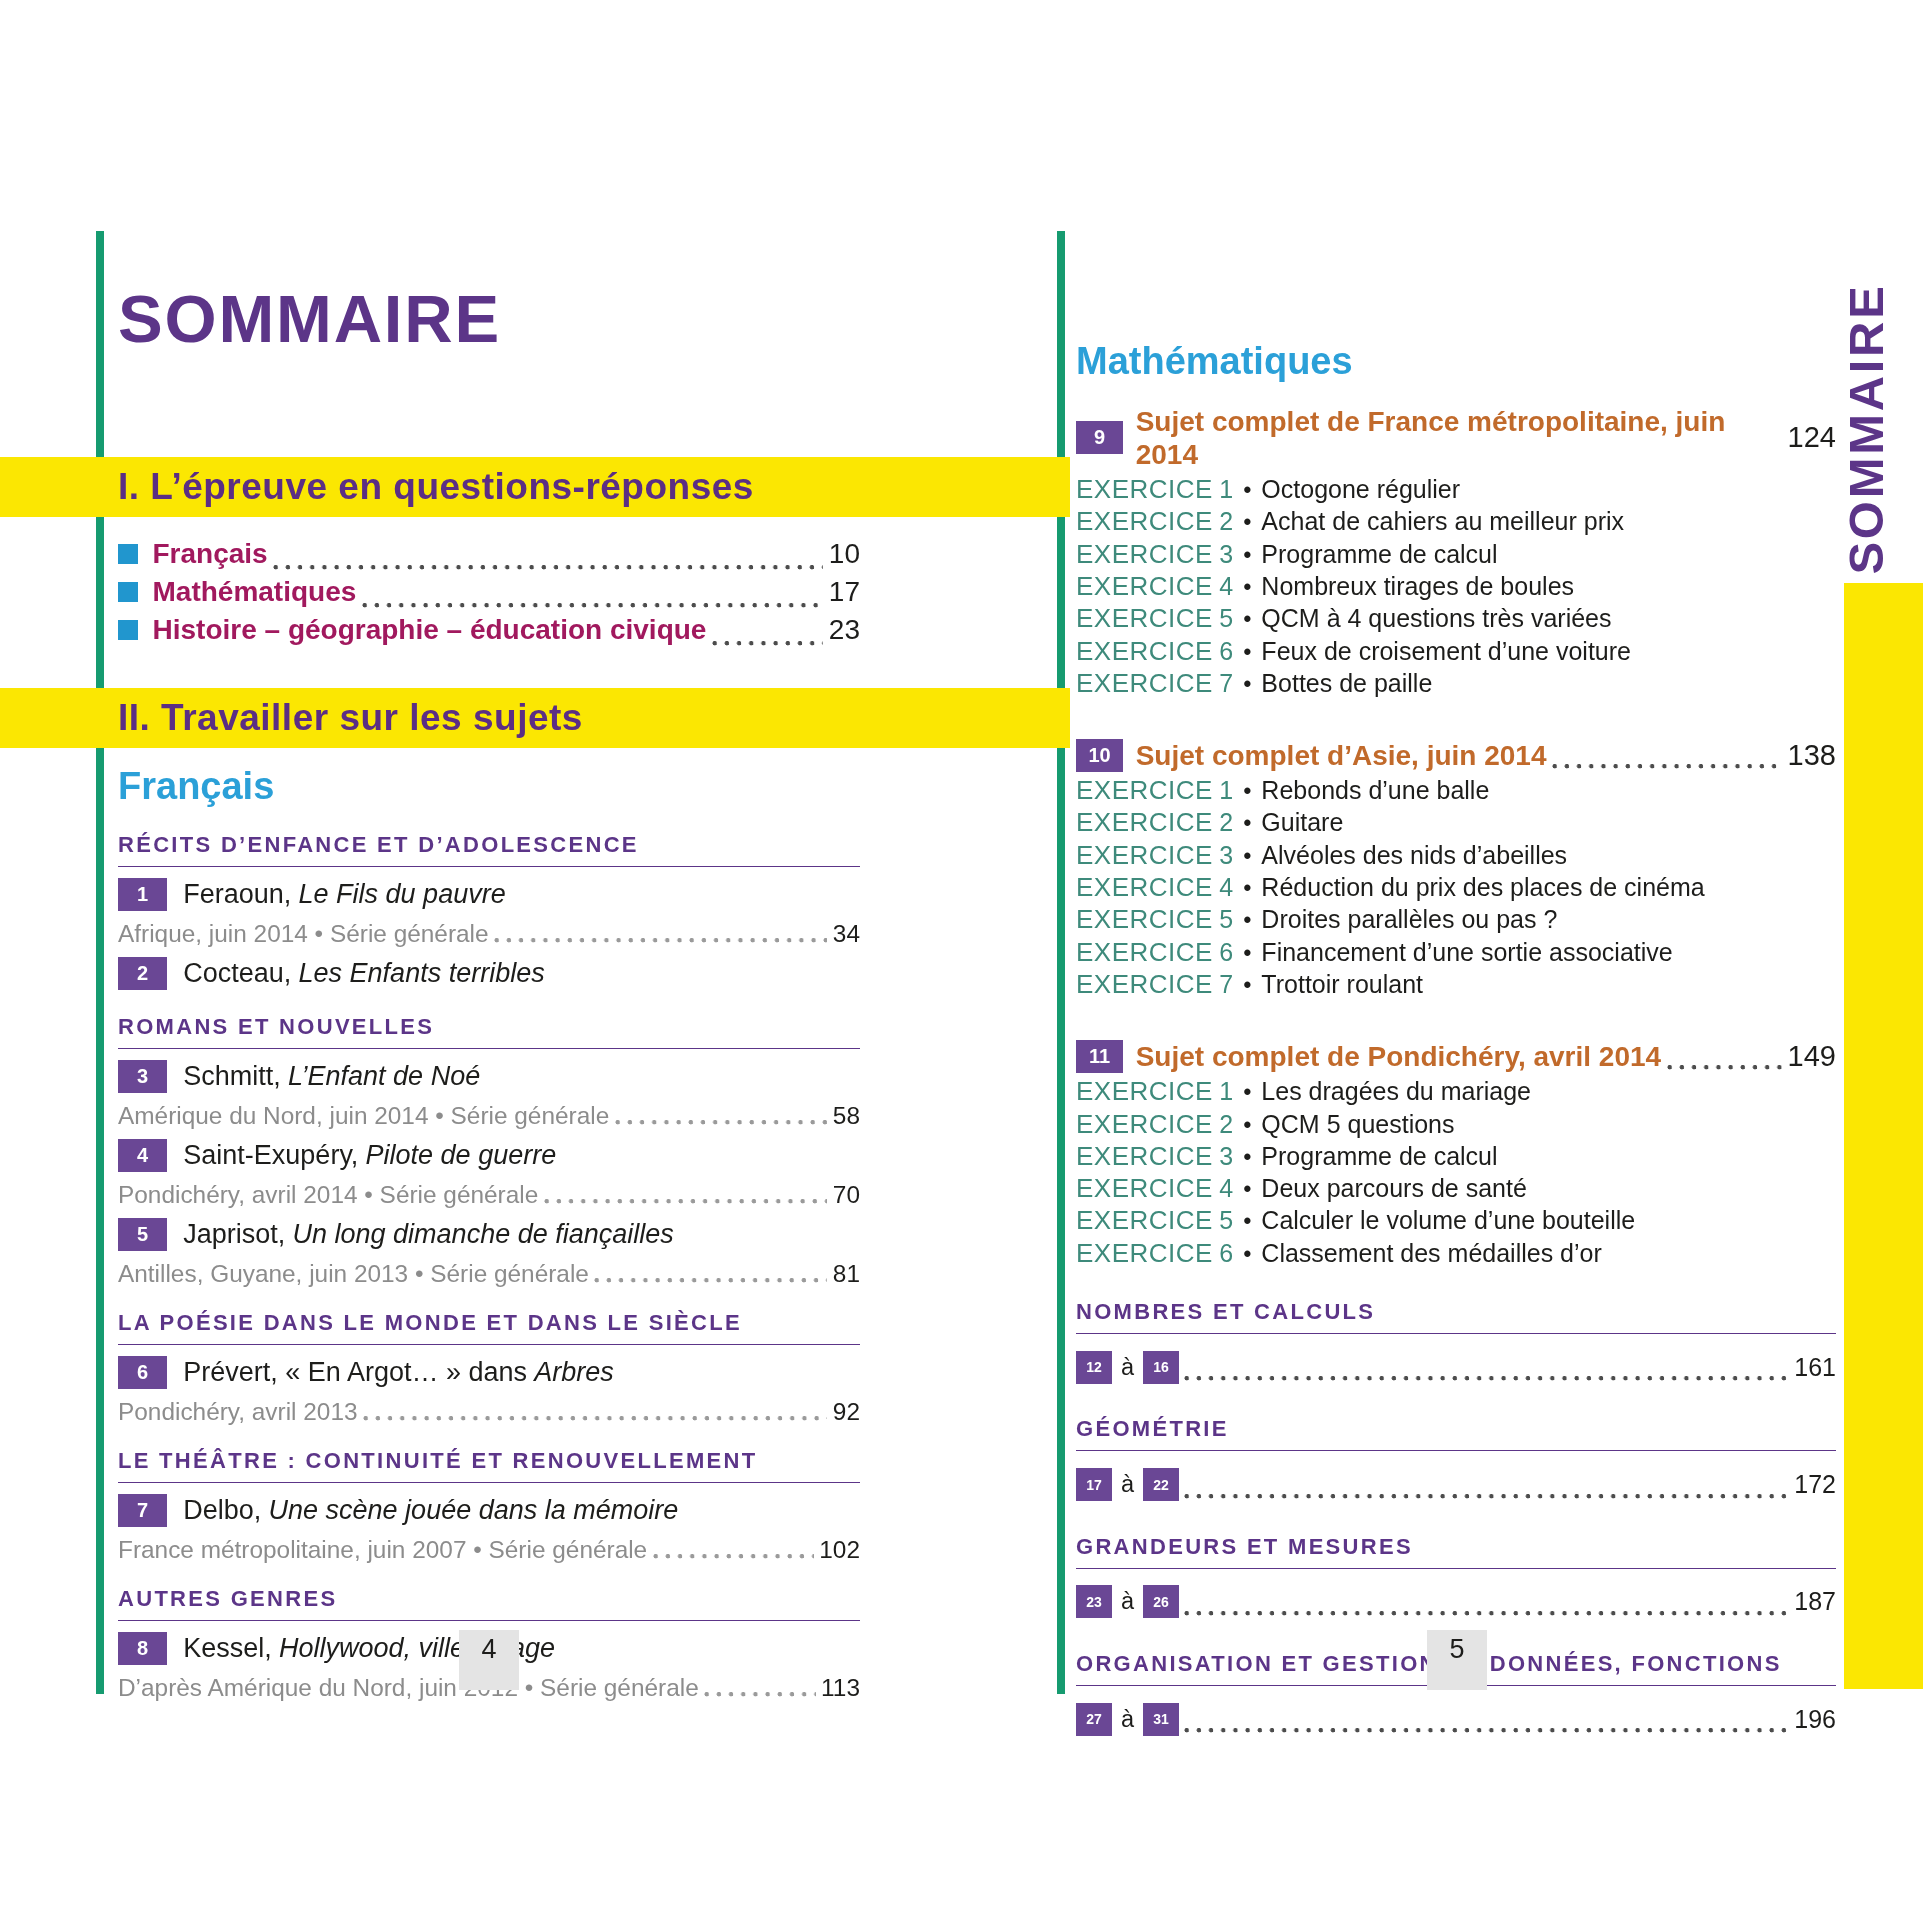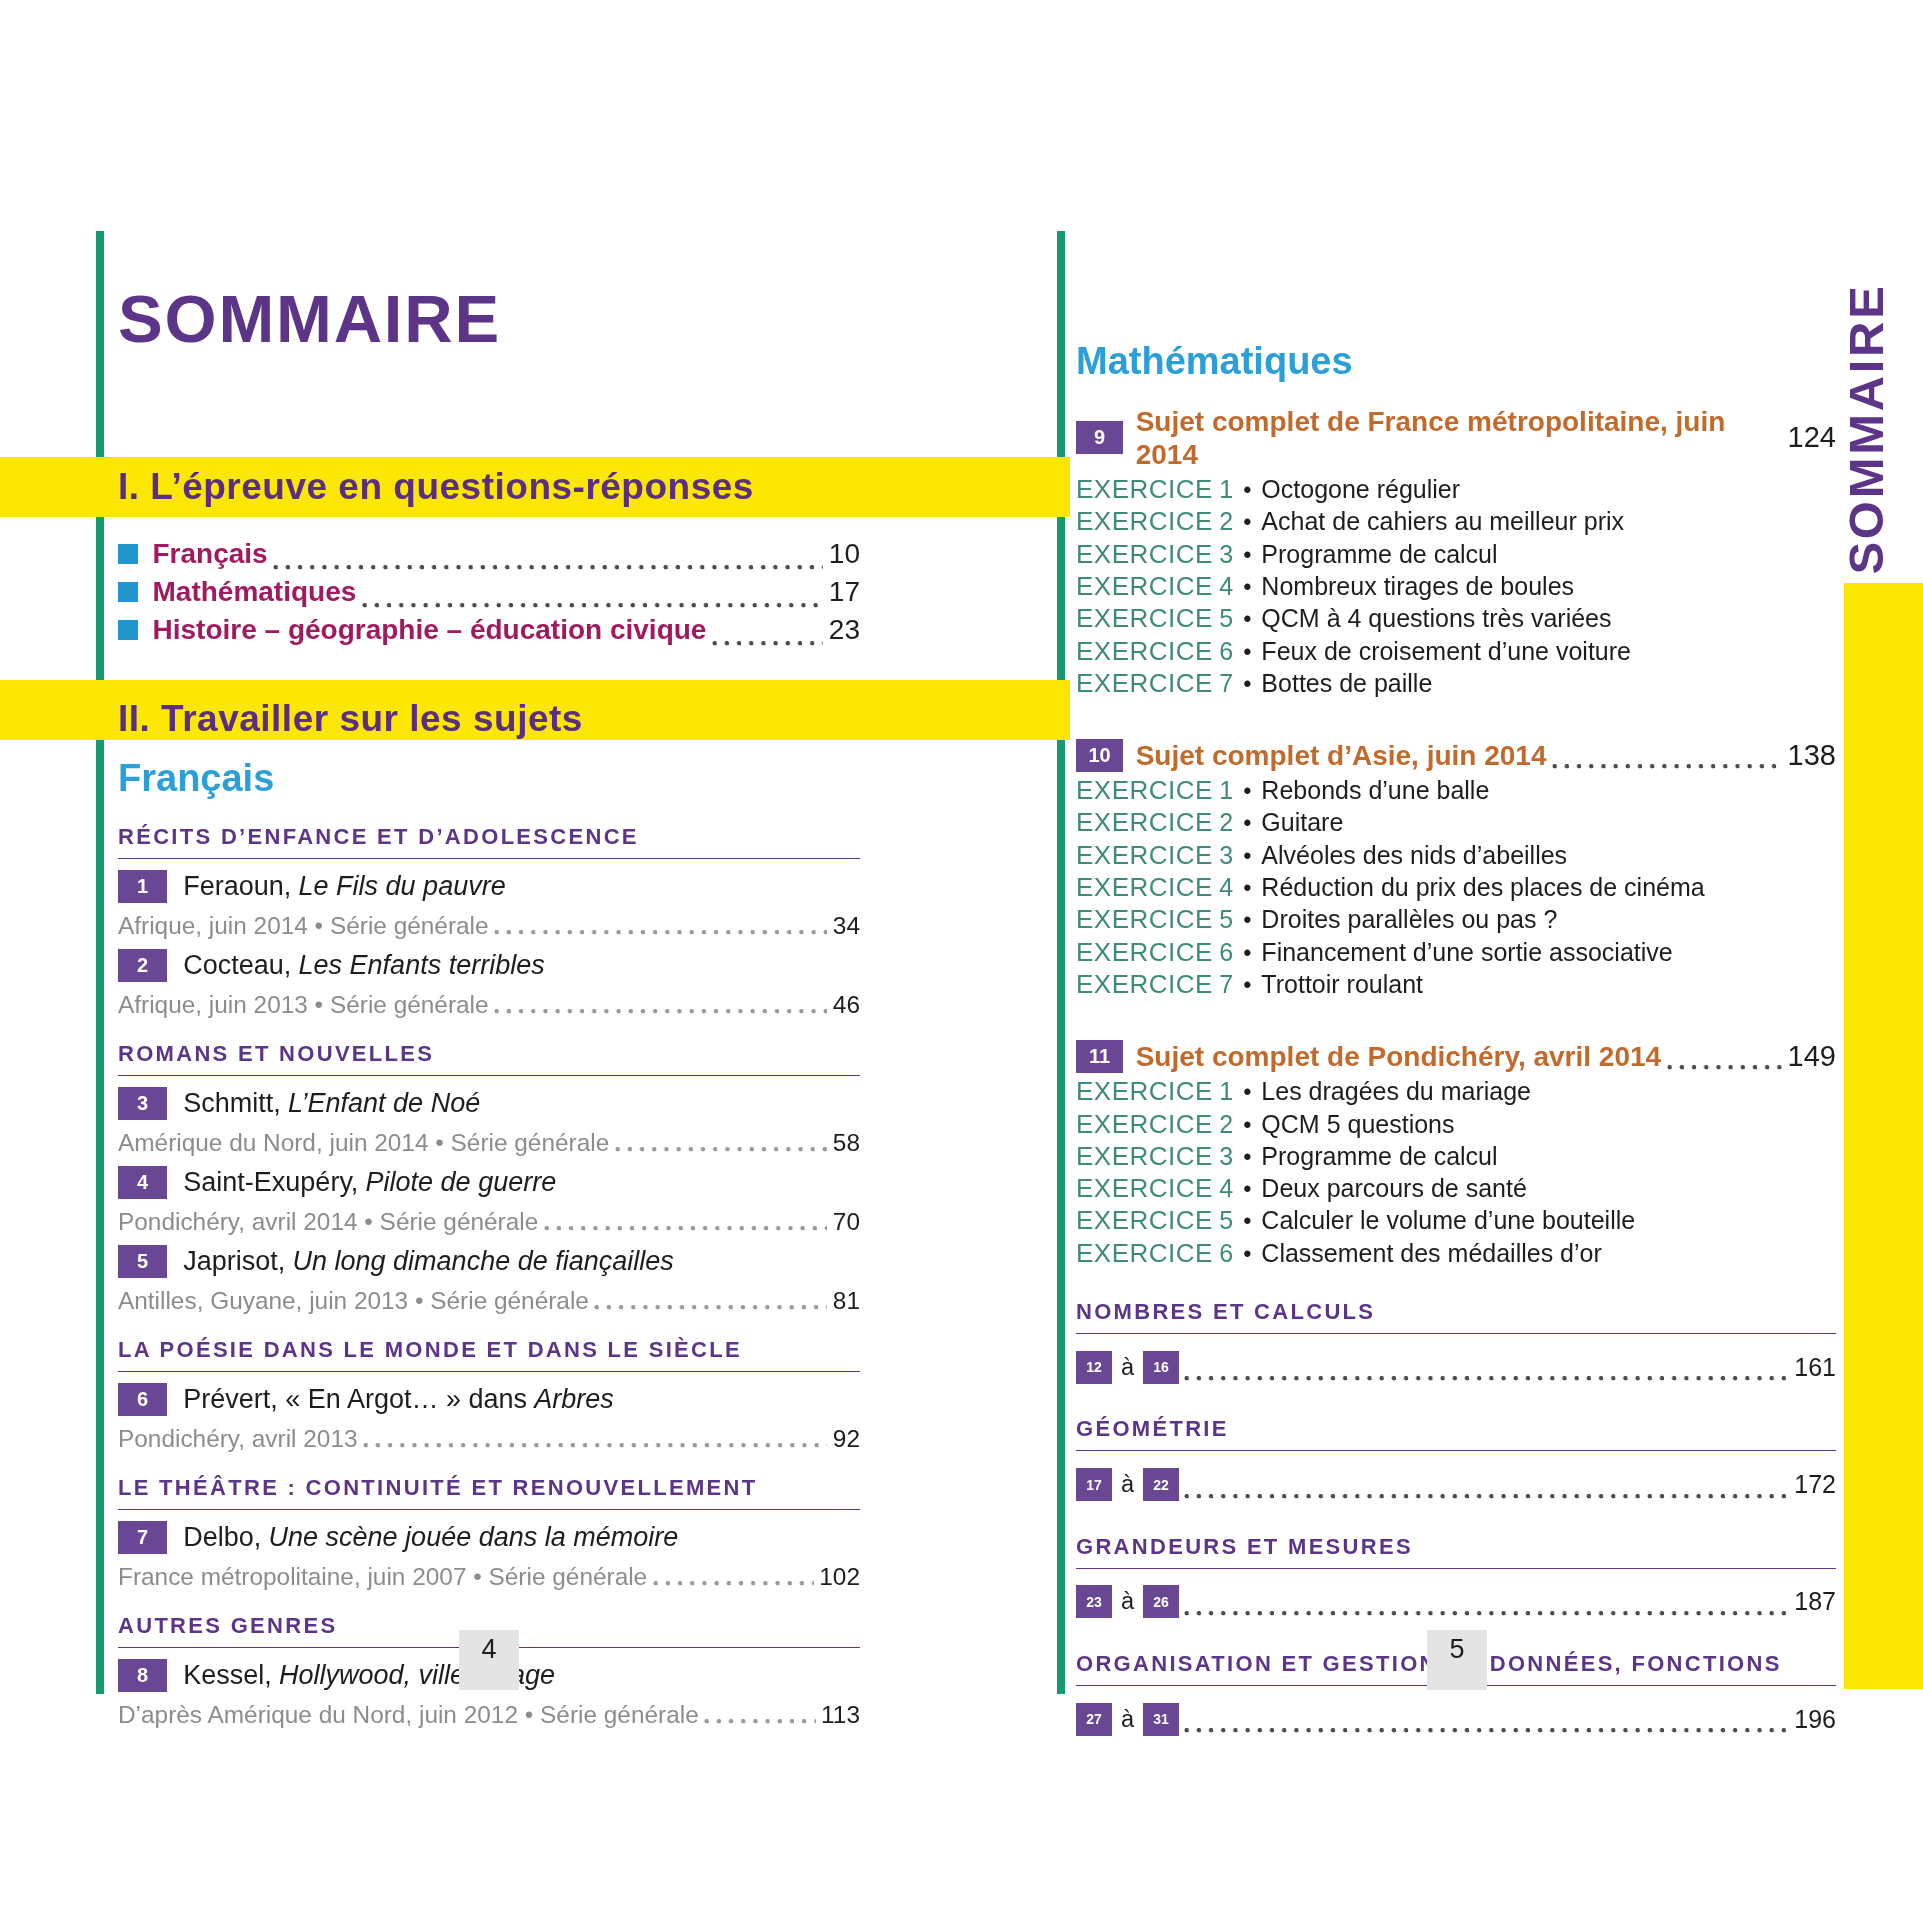--- a/index.html
+++ b/index.html
@@ -16,21 +16,21 @@
   .col{position:absolute;top:231px;}
   .col-left{left:118px;width:742px;}
   .col-right{left:1076px;width:760px;}
 
   .sommaire-title{margin:54px 0 0 0;font-size:67px;line-height:1;font-weight:bold;
     letter-spacing:1.8px;color:#5c3588;}
 
   .band{margin-left:-118px;width:1070px;box-sizing:border-box;padding-left:118px;
     background:#fbe702;height:60px;display:flex;align-items:center;position:relative;z-index:2;}
   .band.first{margin-top:105px;}
-  .band.second{margin-top:31px;align-items:flex-end;}
+  .band.second{margin-top:39px;}
   .band h2{margin:0;font-size:37px;font-weight:bold;color:#5b2e84;letter-spacing:0.5px;}
 
   .part1-items{margin-top:18px;}
   .toc-item{display:flex;align-items:center;height:38px;font-size:28px;font-weight:bold;color:#a1195e;}
   .sq{width:20px;height:20px;background:#2196ce;margin-right:14.5px;flex:0 0 auto;}
   .dots{flex:1;align-self:flex-end;height:18px;margin:0 5.4px;
     background-image:radial-gradient(circle at 2.7px 3.2px,#4c4c4c 2px,transparent 2.5px);
     background-repeat:repeat-x;background-position:left bottom;background-size:12.2px 9px;}
   .dots.gray{background-image:radial-gradient(circle at 2.7px 3.2px,#9a9a9a 2px,transparent 2.5px);}
   .pg{font-weight:normal;color:#1d1d1b;}
@@ -129,25 +129,20 @@
       <span class="dots gray"></span>
       <span class="pg">34</span>
     </div>
   </div>
   <div class="entry">
     <div class="entry-title">
       <span class="badge">2</span>
       <span>Cocteau,</span>
       <span class="work">Les Enfants terribles</span>
     </div>
-    <div class="entry-detail">
-      <span>Afrique, juin 2013 • Série générale</span>
-      <span class="dots gray"></span>
-      <span class="pg">46</span>
-    </div>
   </div>
 
   <div class="sec-head">ROMANS ET NOUVELLES</div>
   <div class="entry">
     <div class="entry-title">
       <span class="badge">3</span>
       <span>Schmitt,</span>
       <span class="work">L’Enfant de Noé</span>
     </div>
     <div class="entry-detail">

